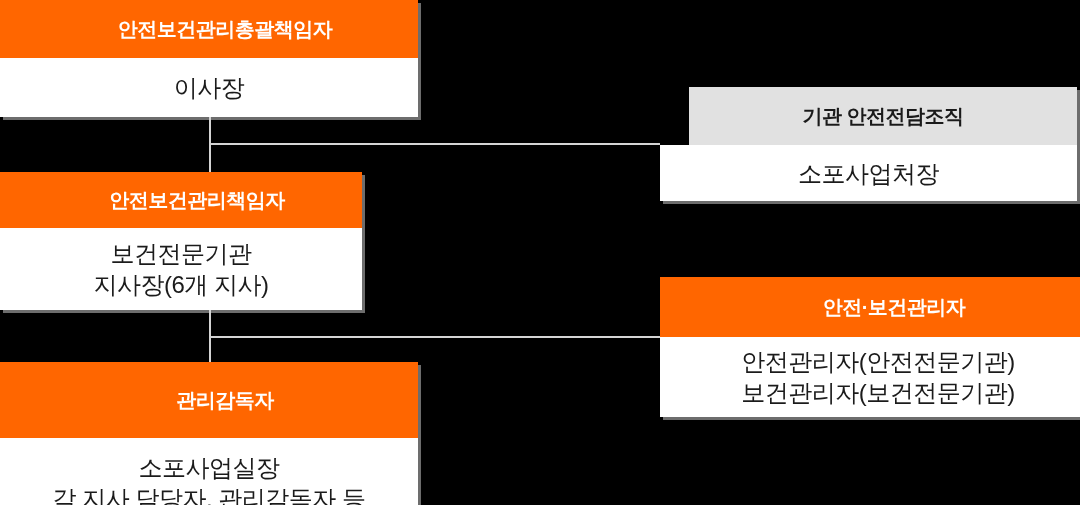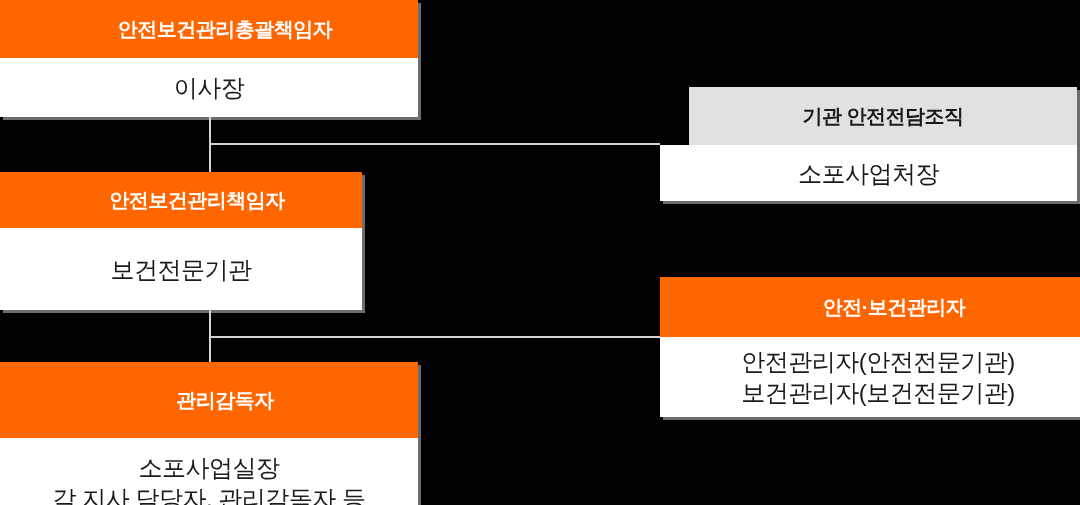--- a/index.html
+++ b/index.html
@@ -90,20 +90,21 @@
     <div class="hdr gray" style="height:58px">기관 안전전담조직</div>
     <div class="body" style="height:56px">
       <div class="bline">소포사업처장</div>
     </div>
   </div>
 
   <div class="node" style="left:0;top:172px;width:362px">
     <div class="hdr orange" style="height:56px">안전보건관리책임자</div>
     <div class="body" style="height:82px">
       <div class="bline">보건전문기관</div>
+      <div class="bline">지사장(6개 지사)</div>
     </div>
   </div>
 
   <div class="node" style="left:660px;top:277px;width:436px">
     <div class="hdr orange" style="height:60px">안전·보건관리자</div>
     <div class="body" style="height:80px">
       <div class="bline">안전관리자(안전전문기관)</div>
       <div class="bline">보건관리자(보건전문기관)</div>
     </div>
   </div>

